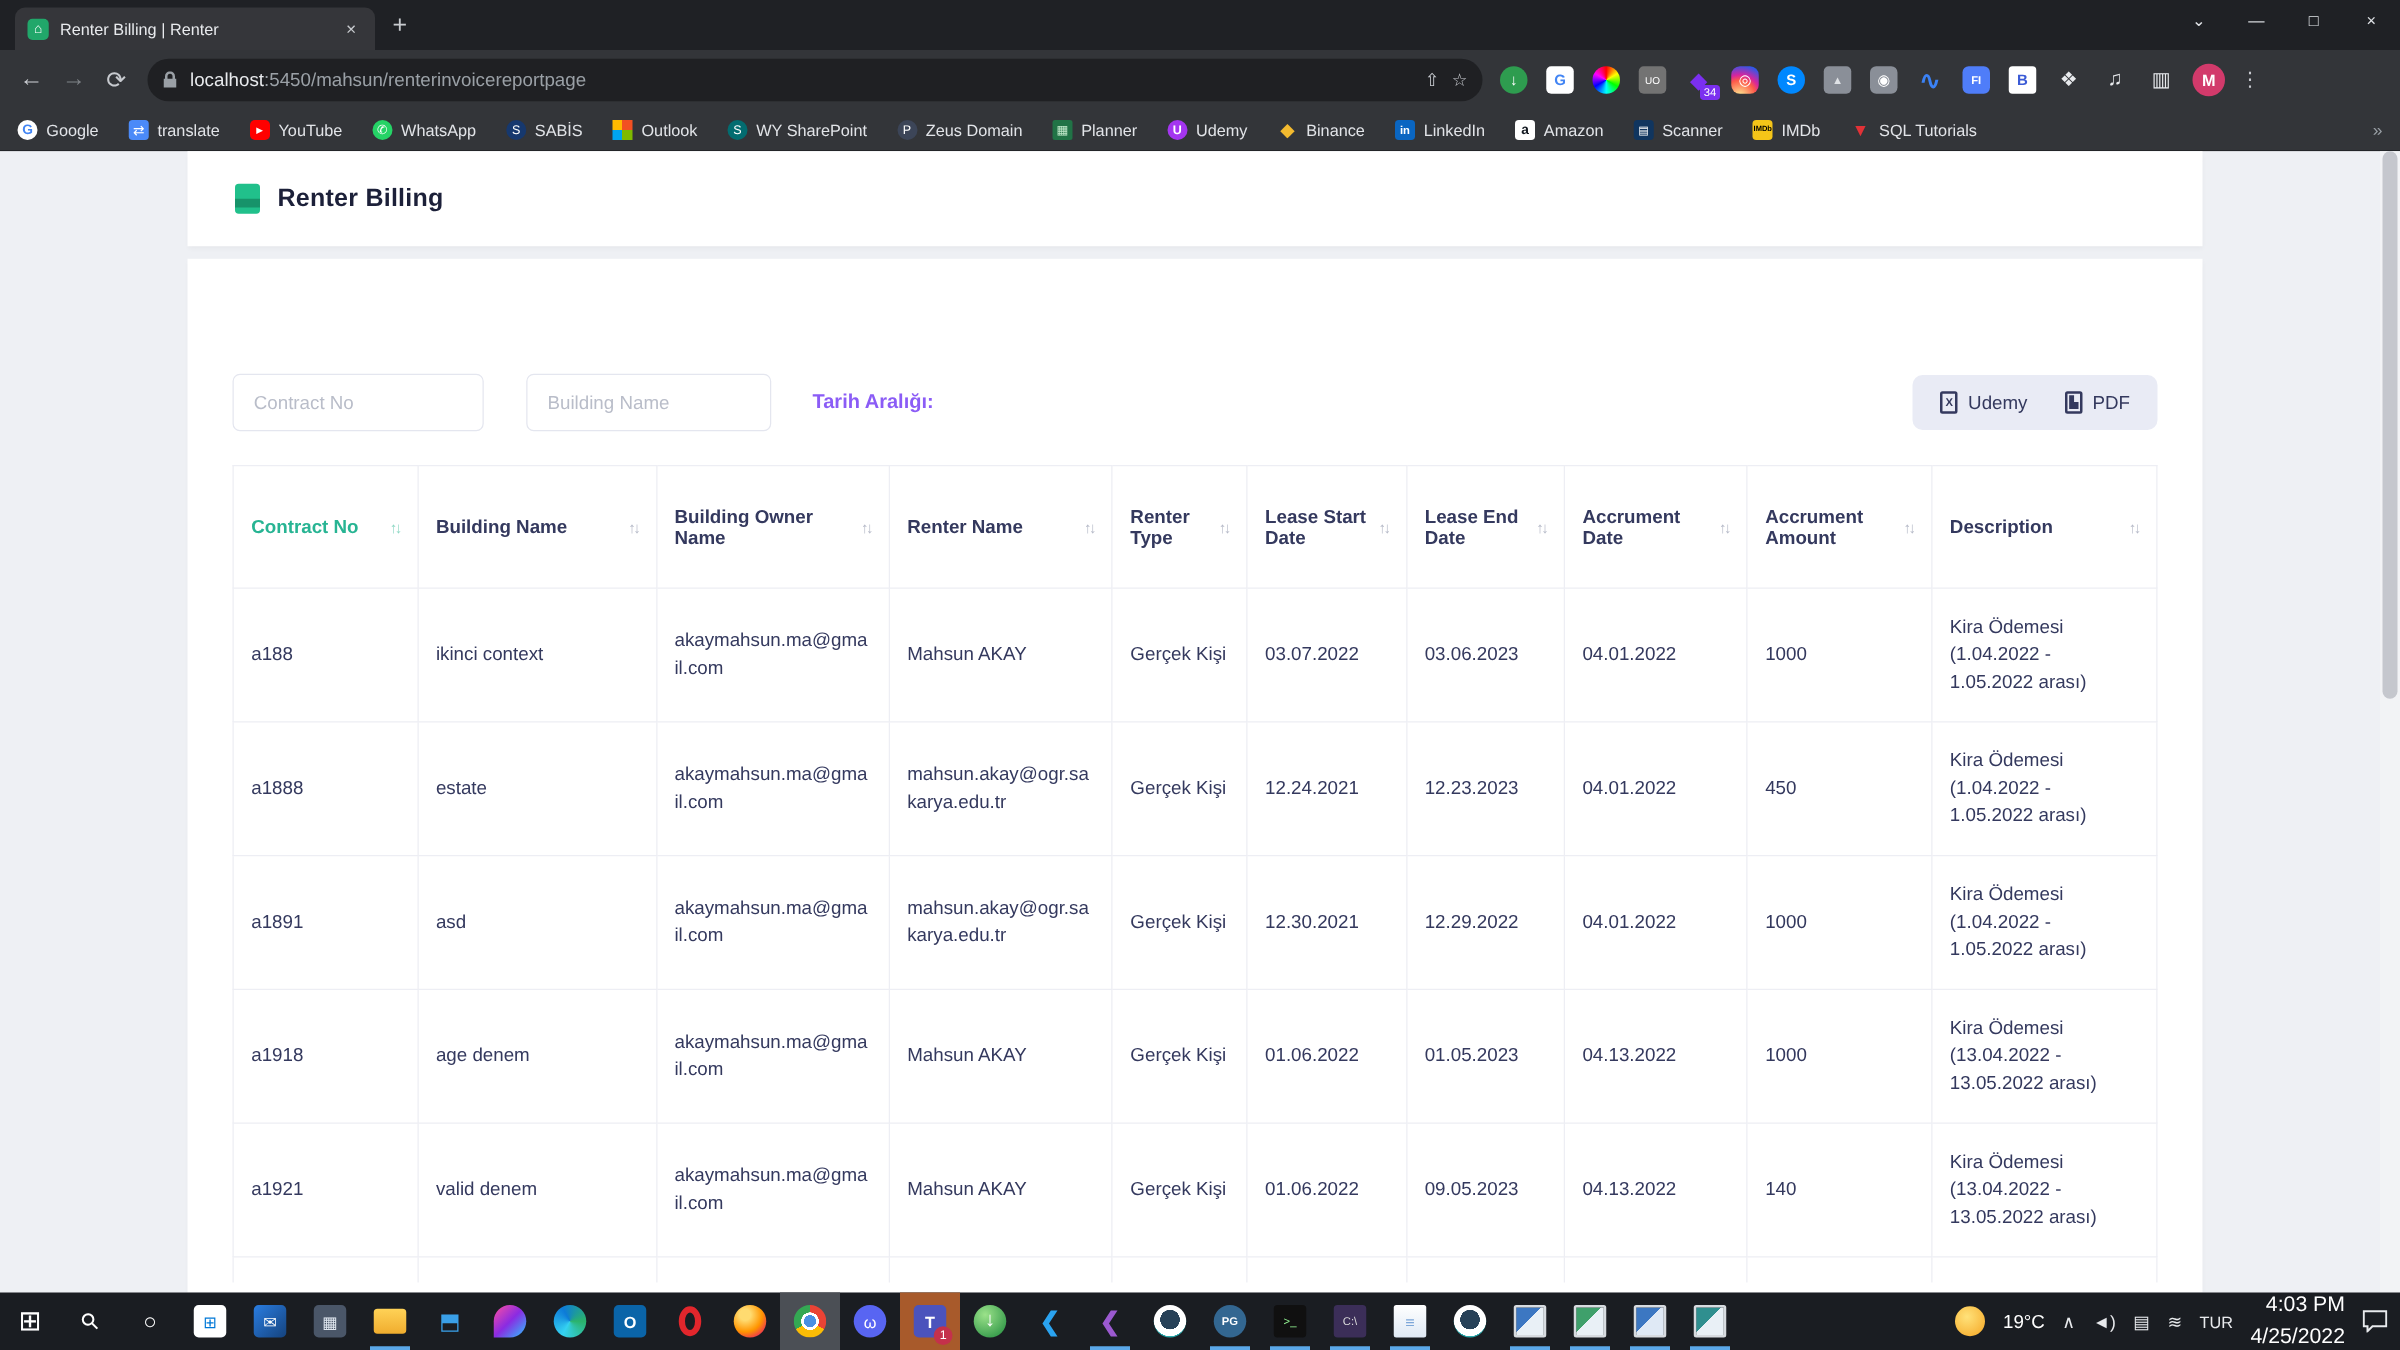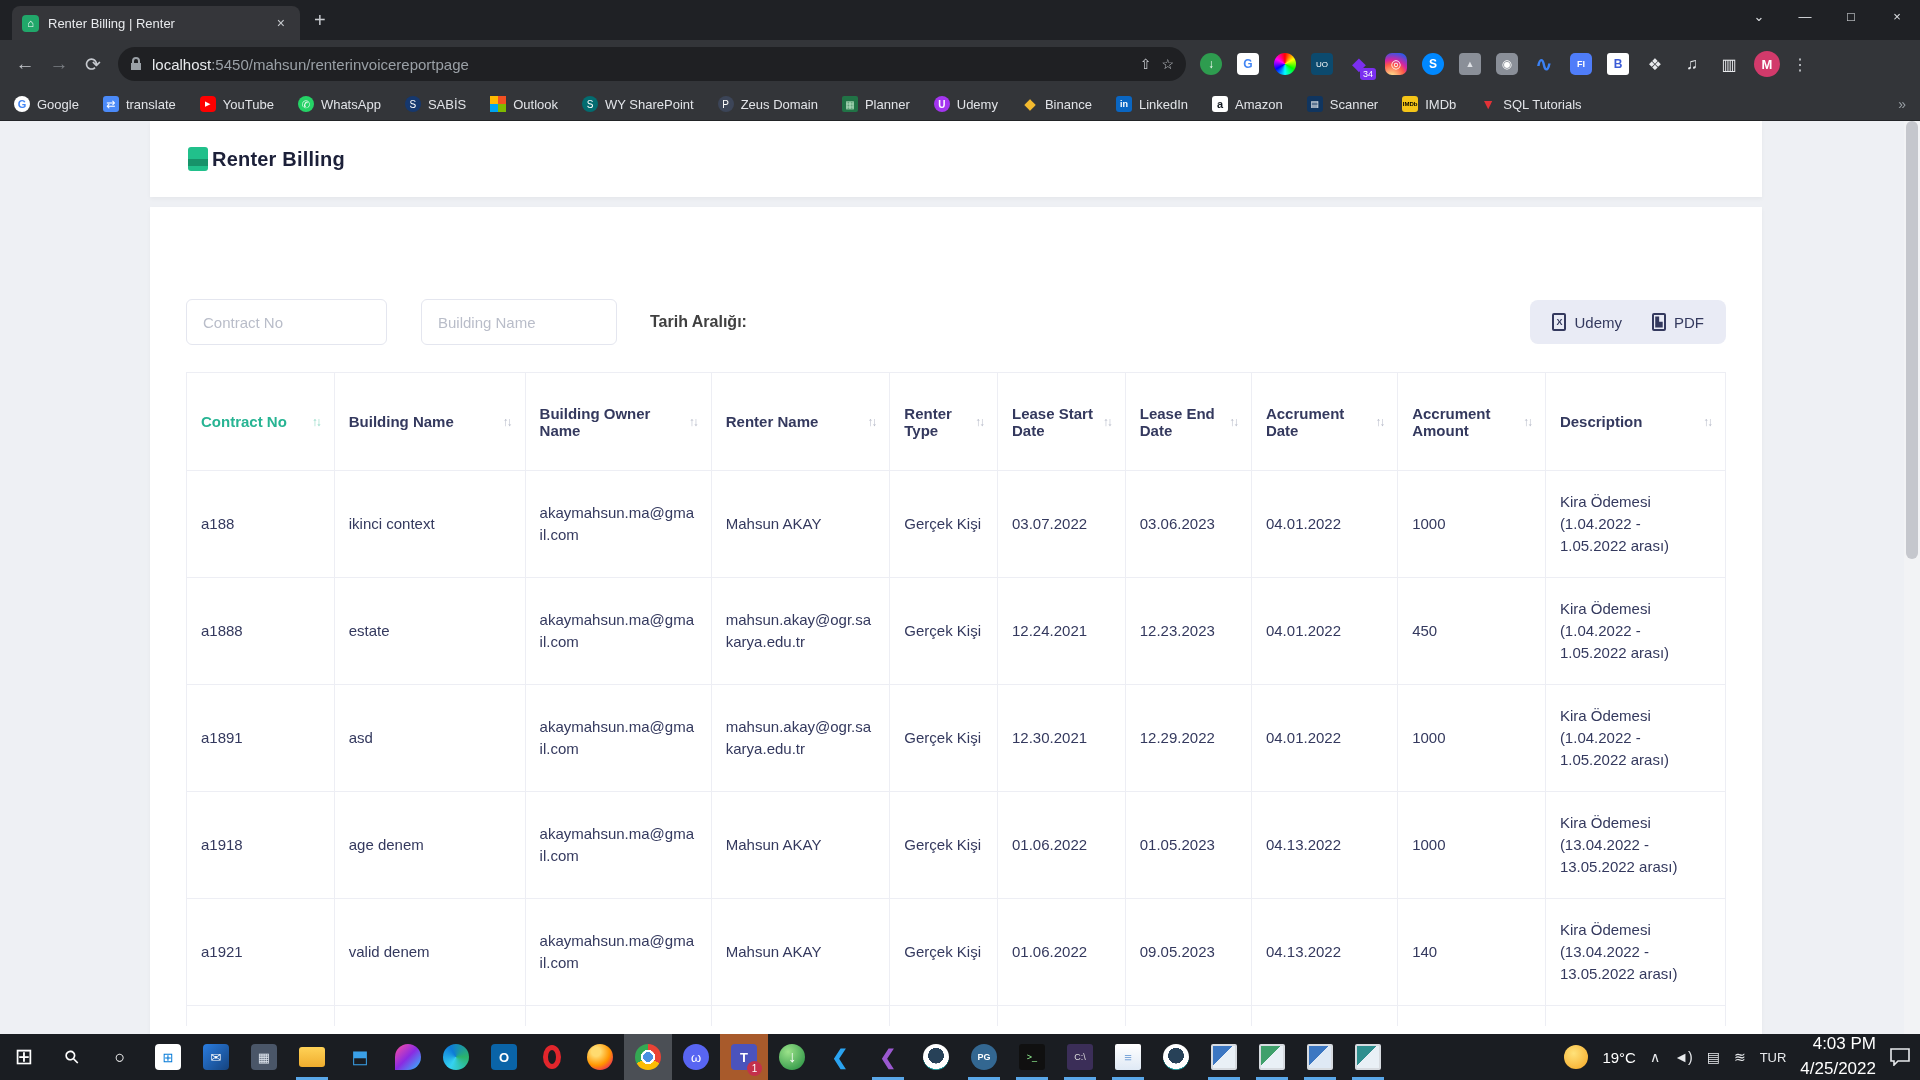--- a/index.html
+++ b/index.html
@@ -29,32 +29,32 @@
   .avatar { width:26px; height:26px; border-radius:50%; background:#d23a6b; color:#fff; font-size:13px; font-weight:700; display:flex; align-items:center; justify-content:center; margin-left:14px; }
   .kebab { color:#c7cacf; font-size:16px; margin:0 14px 0 12px; letter-spacing:1px; }
 
   .bookmarks { position:absolute; top:88px; left:0; width:1920px; height:33px; background:#333539; border-bottom:1px solid #232528; display:flex; align-items:center; padding:0 14px; gap:24px; }
   .bm { display:flex; align-items:center; gap:7px; color:#e2e4e8; font-size:13px; white-space:nowrap; }
   .fv { width:16px; height:16px; display:flex; align-items:center; justify-content:center; font-size:11px; flex:none; }
   .bm-overflow { margin-left:auto; color:#9aa0a6; font-size:14px; }
 
   
   .viewport { position:absolute; top:121px; left:0; width:1920px; height:913px; background:#eef0f4; }
-  .hdr-card { position:absolute; left:150px; top:0; width:1612px; height:76px; background:#fff; box-shadow:0 2px 4px rgba(0,0,0,.04); display:flex; align-items:center; padding:0 38px; gap:4px; }
+  .hdr-card { position:absolute; left:150px; top:0; width:1612px; height:76px; background:#fff; box-shadow:0 2px 4px rgba(0,0,0,.04); display:flex; align-items:center; padding:0 38px; gap:14px; }
   .file-icon { width:20px; height:24px; background:#21c08b; border-radius:3px; position:relative; }
   .file-icon::after { content:""; position:absolute; left:0; right:0; top:12px; height:7px; background:#17936a; }
   .page-title { font-size:20px; font-weight:700; color:#1c2039; letter-spacing:.2px; }
 
   .content-card { position:absolute; left:150px; top:86px; width:1612px; height:827px; background:#fff; box-shadow:0 2px 4px rgba(0,0,0,.04); padding:92px 36px 0 36px; overflow:hidden; }
   .filters { display:flex; align-items:center; height:46px; }
   .f-input { height:46px; border:1px solid #e4e6ef; border-radius:6px; background:#fff; padding:0 16px; font-size:15px; color:#34395e; font-family:"Liberation Sans",sans-serif; }
   .f-input::placeholder { color:#b9bdc9; }
   .in-contract { width:201px; }
   .in-building { width:196px; margin-left:34px; }
-  .f-label { margin-left:33px; font-size:16px; font-weight:700; color:#404040; }
+  .f-label { margin-left:33px; font-size:16px; font-weight:700; color:#8b5cf6; }
   .in-date { width:302px; margin-left:22px; }
   .export-group { margin-left:auto; height:44px; background:#e9ebf5; border-radius:8px; display:flex; align-items:center; padding:0 10px; gap:6px; }
   .exp-btn { display:flex; align-items:center; gap:8px; font-size:15px; color:#34395e; padding:6px 12px; }
   .doc-ico { width:14px; height:18px; border:2px solid #34395e; border-radius:2px; font-size:9px; font-weight:700; color:#34395e; display:flex; align-items:center; justify-content:center; }
 
   table.report { width:1540px; margin-top:27px; border-collapse:collapse; table-layout:fixed; }
   .report th, .report td { border:1px solid #edeef4; vertical-align:middle; text-align:left; padding:10px 14px; font-weight:400; }
   .report thead th { height:98px; font-size:15px; font-weight:700; color:#34395e; }
   .report tbody td { height:107px; font-size:15px; color:#34395e; line-height:1.45; word-break:break-word; }
   .td-email { word-break:break-all; }
@@ -113,21 +113,21 @@
         <path d="M2 6V4a4 4 0 018 0v2h1v7H1V6h1zm2 0h4V4a2 2 0 00-4 0v2z" fill="#9aa0a6"></path>
       </svg>
     <span class="omni-url"><b>localhost</b><span>:5450/mahsun/renterinvoicereportpage</span></span>
     <span class="omni-ico">⇧</span>
     <span class="omni-ico">☆</span>
   </div>
   <div class="extrow">
     <span class="xi" style="background:#2e9c4f;color:#fff">↓</span>
     <span class="xi" style="background:#fff;color:#4285f4;border-radius:4px;font-weight:700">G</span>
     <span class="xi" style="background:conic-gradient(red,yellow,lime,cyan,blue,magenta,red)"></span>
-    <span class="xi" style="background:#0c4a6e;color:#fff;border-radius:4px;font-size:8px">UO</span>
+    <span class="xi" style="background:#737373;color:#fff;border-radius:4px;font-size:8px">UO</span>
     <span class="xi" style="background:transparent;color:#7b2ff0;font-size:18px">
         <span>◆</span>
         <span class="badge">34</span>
       </span>
     <span class="xi" style="background:radial-gradient(circle at 30% 110%,#fdf497 0%,#fd5949 45%,#d6249f 60%,#285aeb 90%);color:#fff;border-radius:7px">◎</span>
     <span class="xi" style="background:#0088ff;color:#fff;font-weight:700">S</span>
     <span class="xi" style="background:#8a8f98;color:#dfe2e6;border-radius:4px;font-size:9px">▲</span>
     <span class="xi" style="background:#8a8f98;color:#fff;border-radius:5px">◉</span>
     <span class="xi" style="background:transparent;color:#3b82f6;font-size:20px;font-weight:700">∿</span>
     <span class="xi" style="background:#4f7df9;color:#fff;border-radius:5px;font-size:9px;font-weight:700">FI</span>

